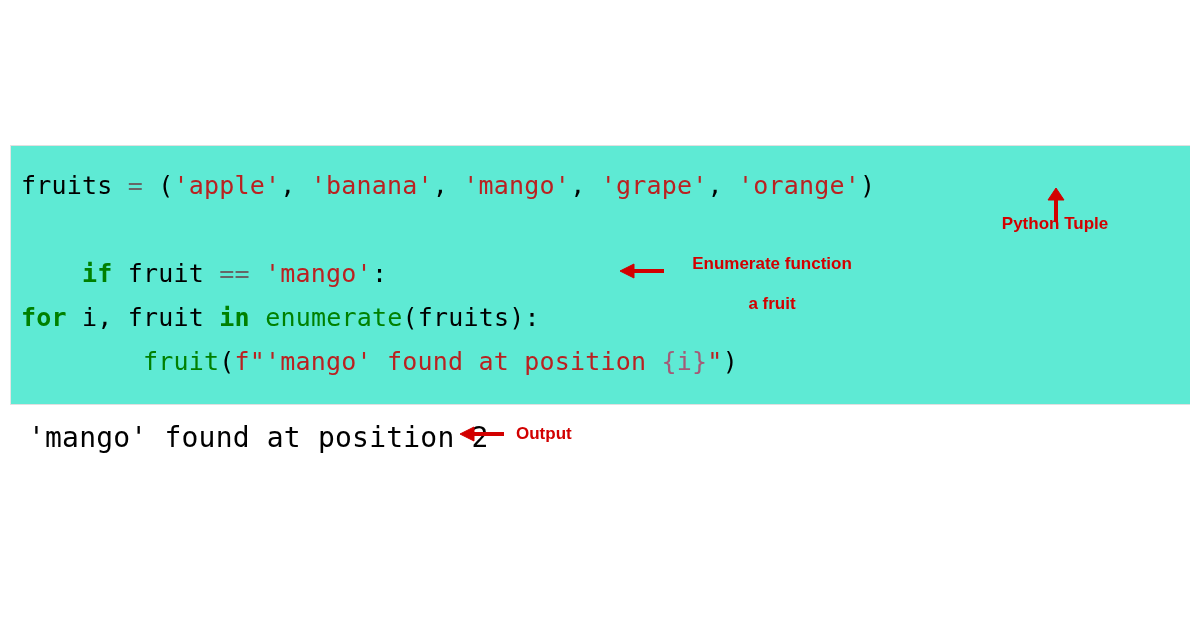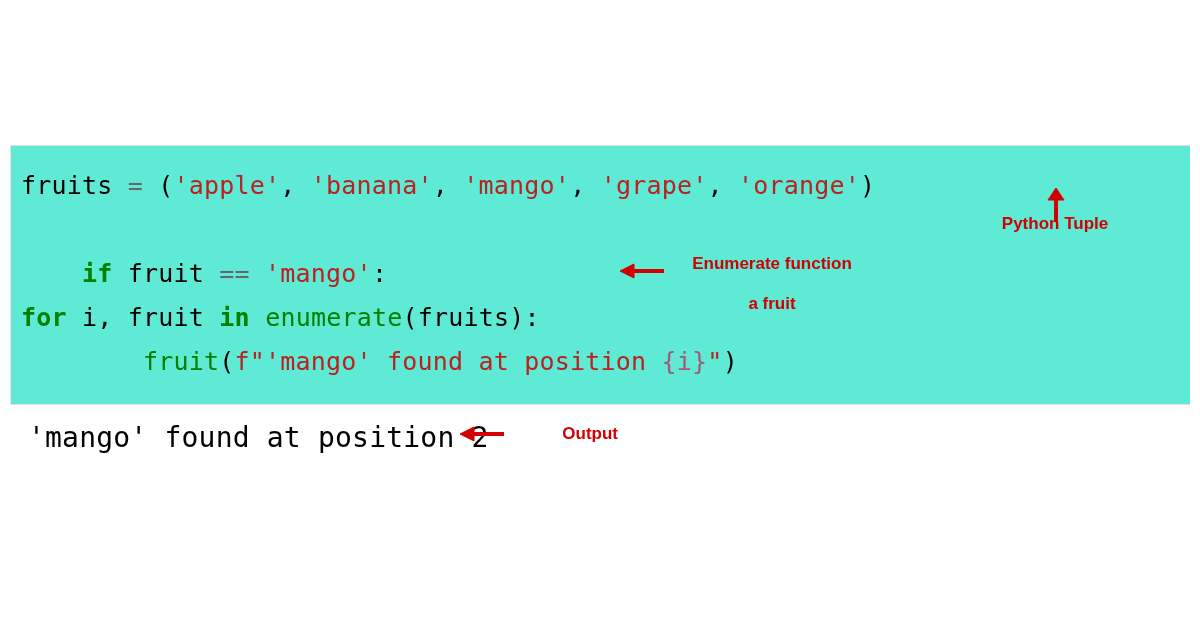--- a/index.html
+++ b/index.html
@@ -98,15 +98,15 @@
 <div class="annot" style="left:677px; top:254px; width:190px; text-align:center;">
   <span>Enumerate function</span><br>
   <br>
   <span>a fruit</span>
 </div>
 
 <svg class="arrow" style="left:460px; top:425px; width:44px; height:18px;" viewBox="0 0 44 18">
   <line x1="44" y1="9" x2="10" y2="9" stroke="#d20000" stroke-width="4"></line>
   <polygon points="0,9 14,2 14,16" fill="#d20000"></polygon>
 </svg>
-<div class="annot" style="left:516px; top:424px; width:80px; text-align:right;margin-left:22px;">
+<div class="annot" style="left:516px; top:424px; width:80px; text-align:left;">
   <span>Output</span>
 </div>
 
 </body></html>

